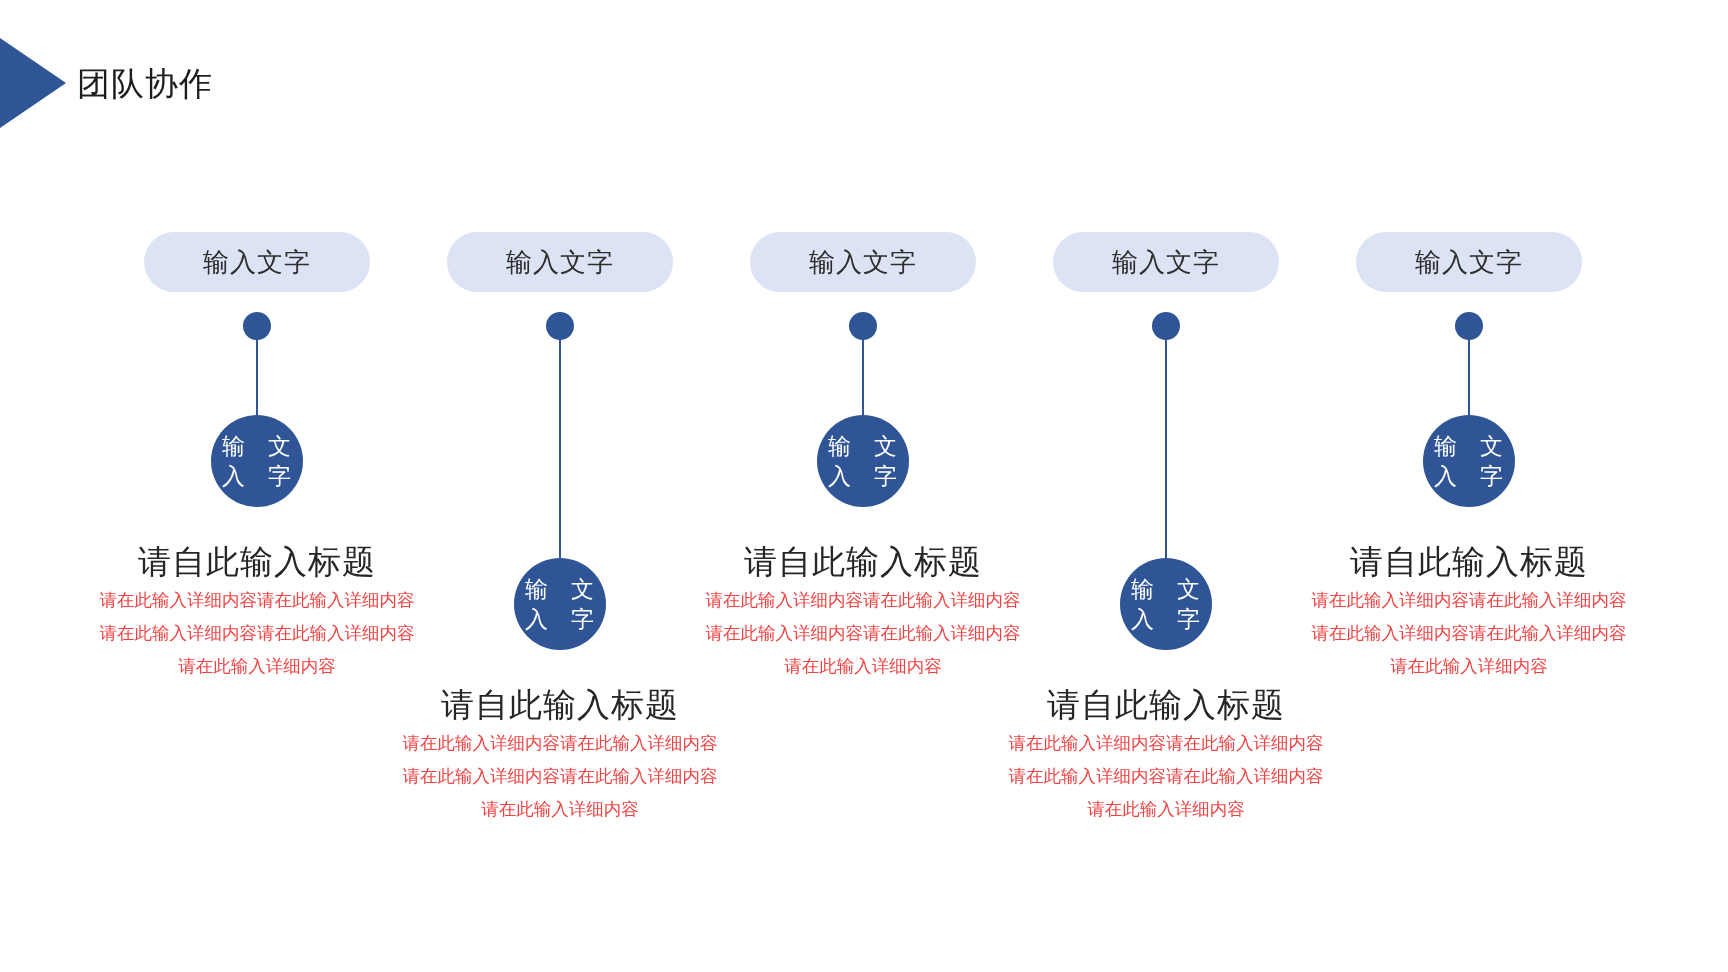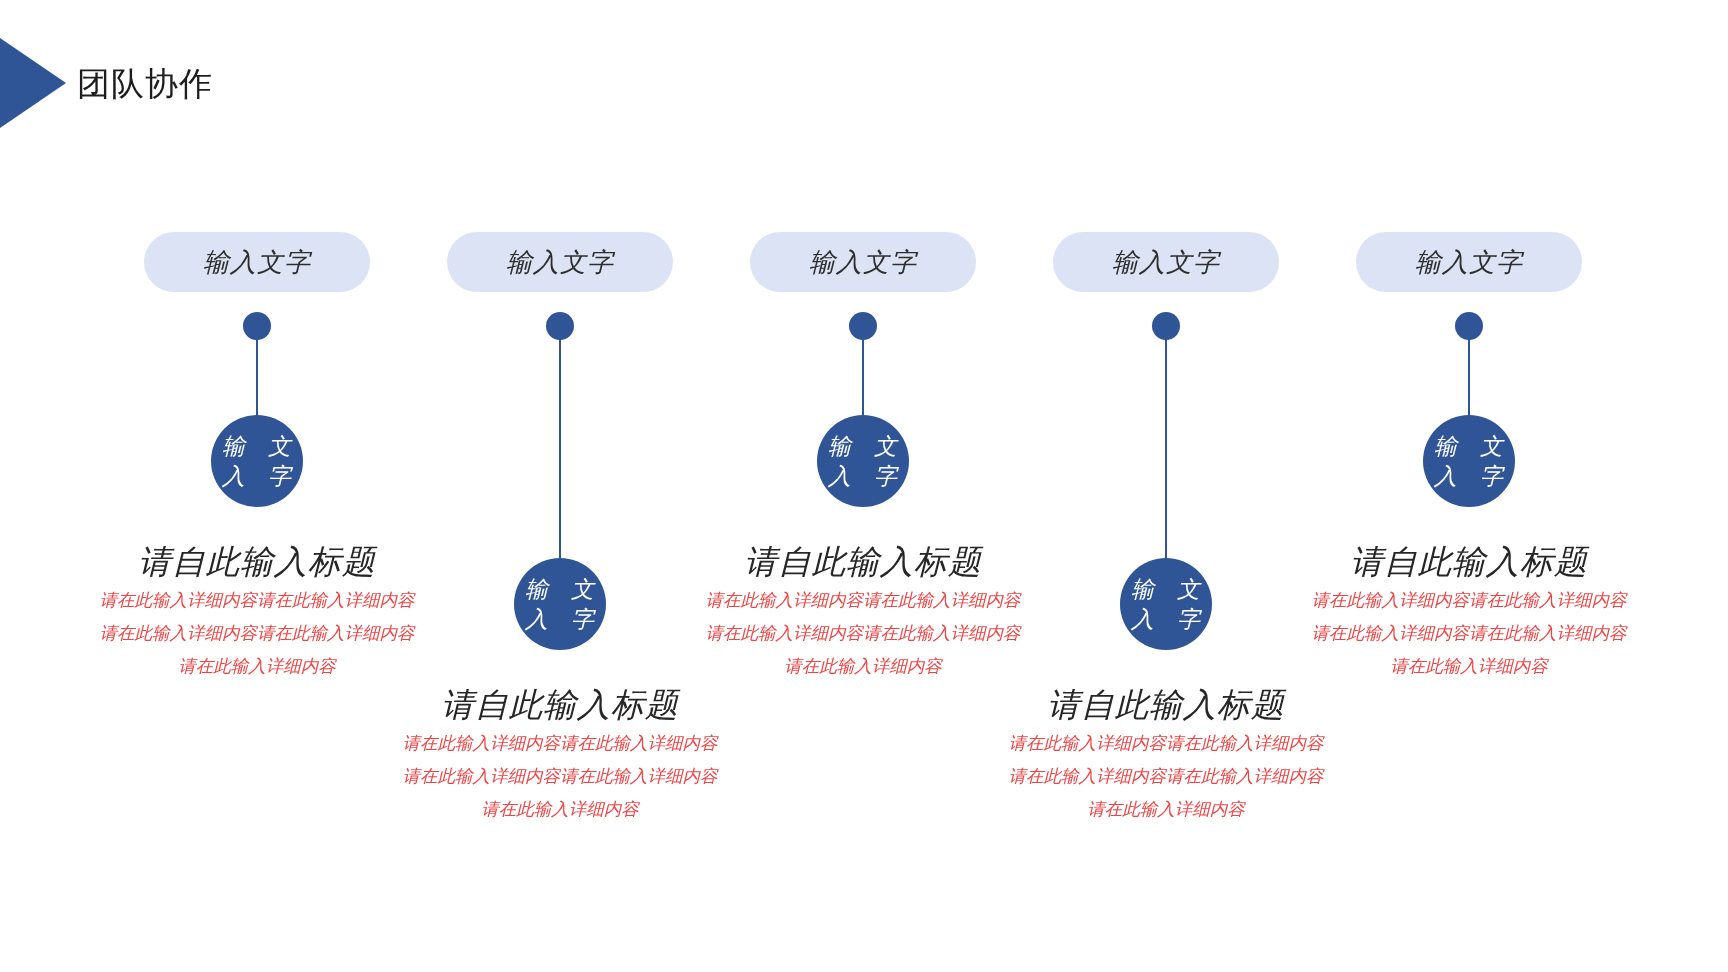--- a/index.html
+++ b/index.html
@@ -18,21 +18,21 @@
     background: #2f5597;
     clip-path: polygon(0 0, 100% 50%, 0 100%);
   }
   .slide-title {
     position: absolute; left: 77px; top: 62px;
     font-size: 33px; font-weight: 300; color: #1d1d1d;
     letter-spacing: 1px; white-space: nowrap;
   }
 
   
-  .column { position: absolute; top: 0; width: 360px; height: 840px; font-style: italic; }
+  .column { position: absolute; top: 0; width: 360px; height: 840px; }
   .col1 { left: 77px; }
   .col2 { left: 380px; }
   .col3 { left: 683px; }
   .col4 { left: 986px; }
   .col5 { left: 1289px; }
 
   .pill {
     position: absolute; left: 50%; transform: translateX(-50%); top: 232px;
     width: 226px; height: 60px; border-radius: 30px;
     background: #dce3f4;

